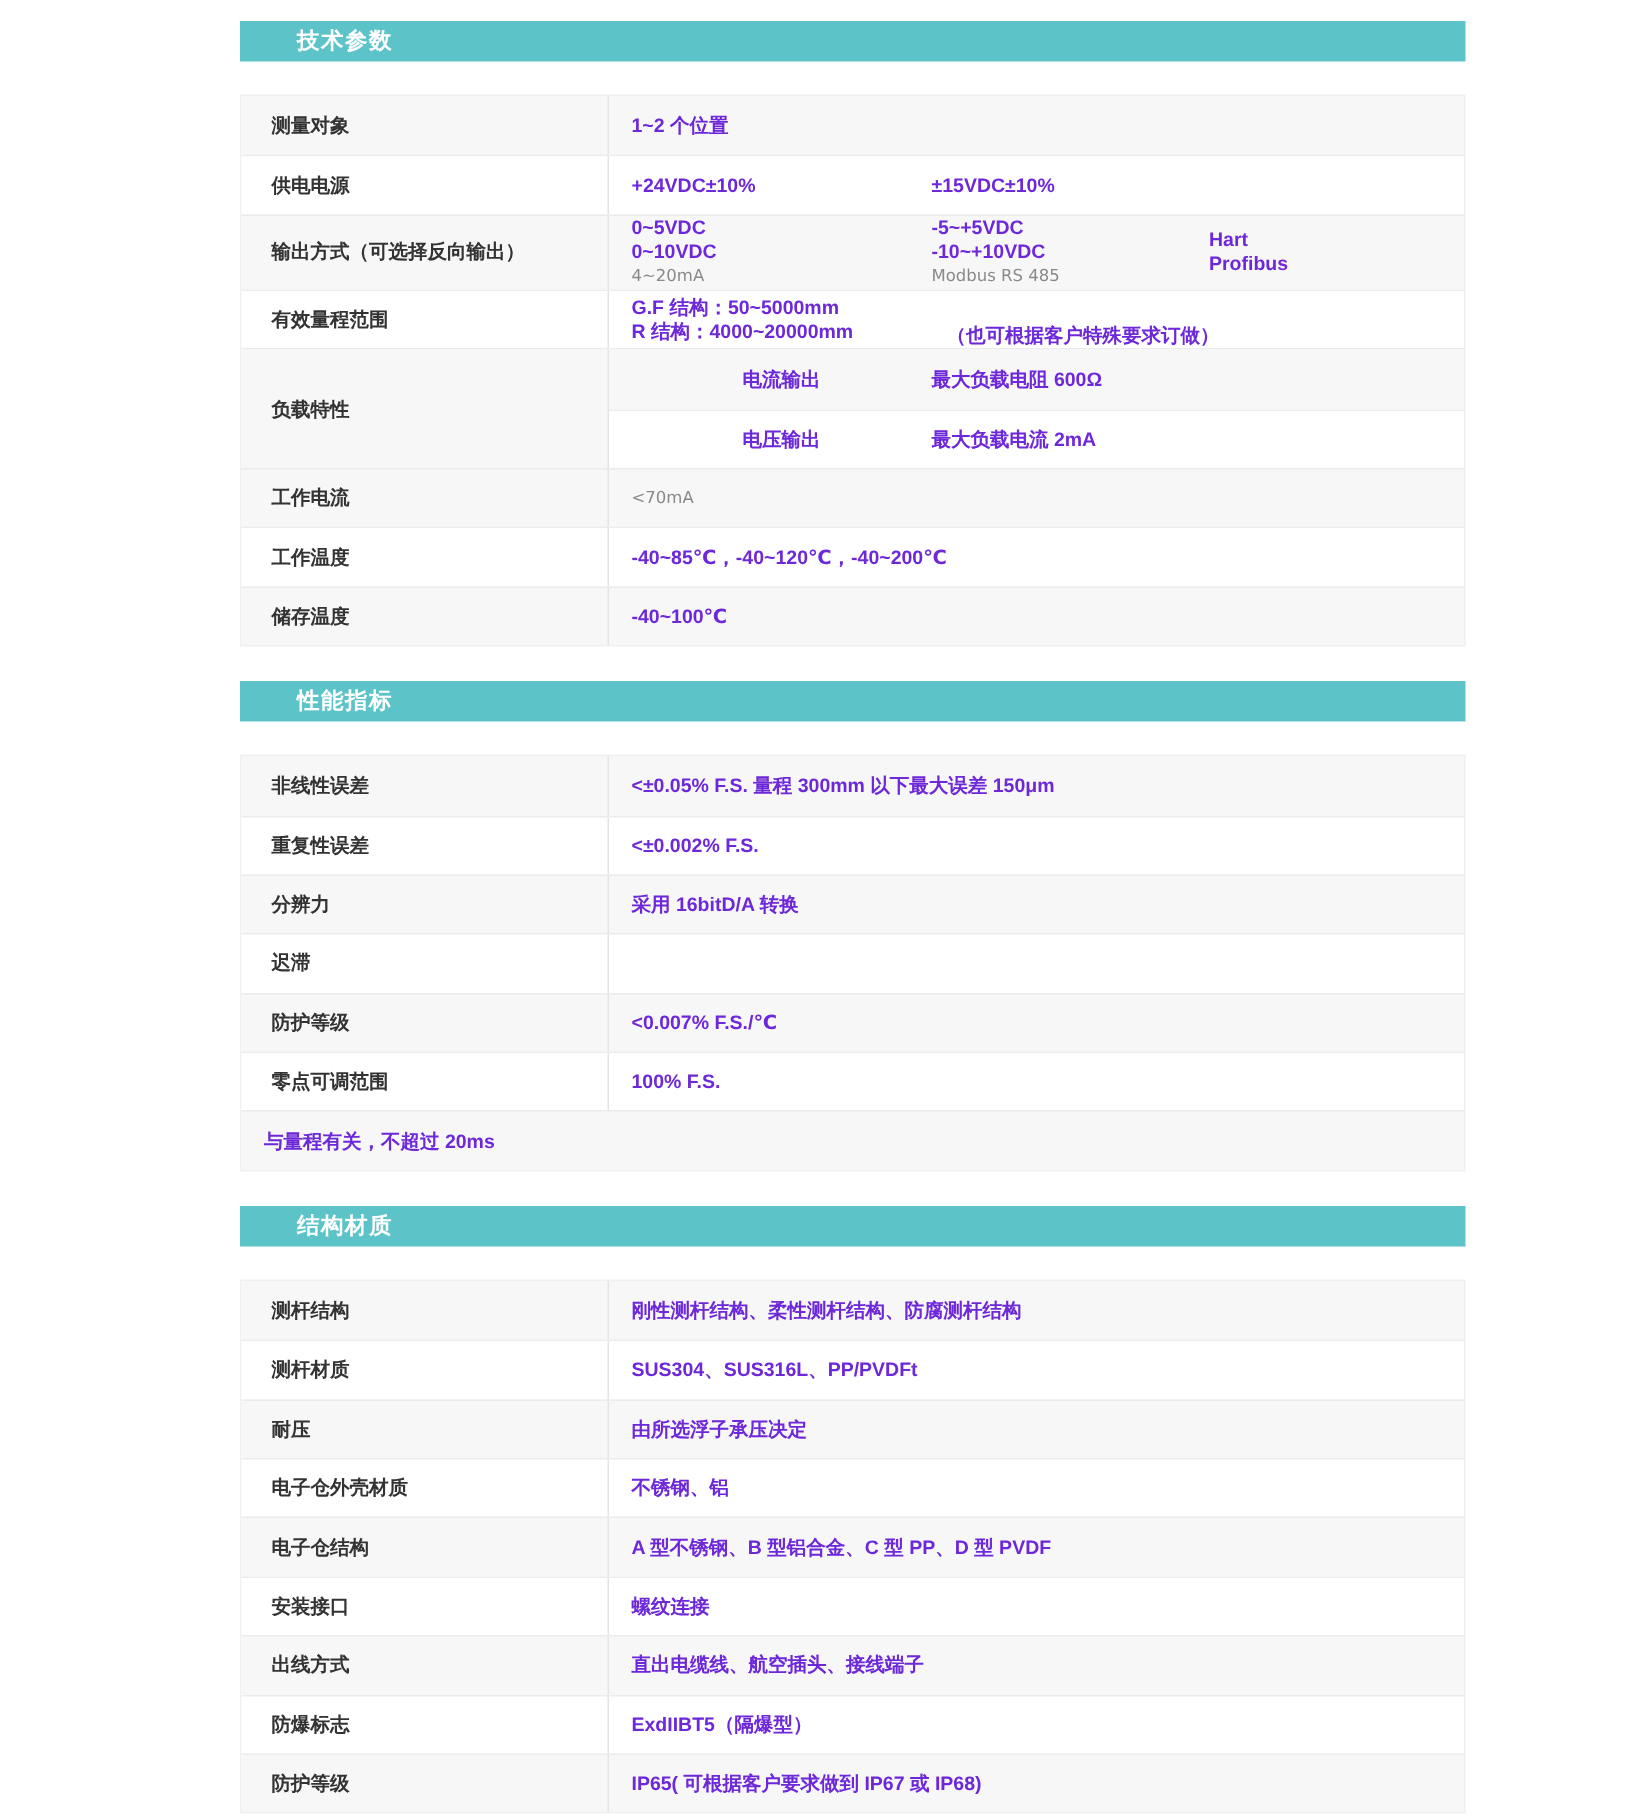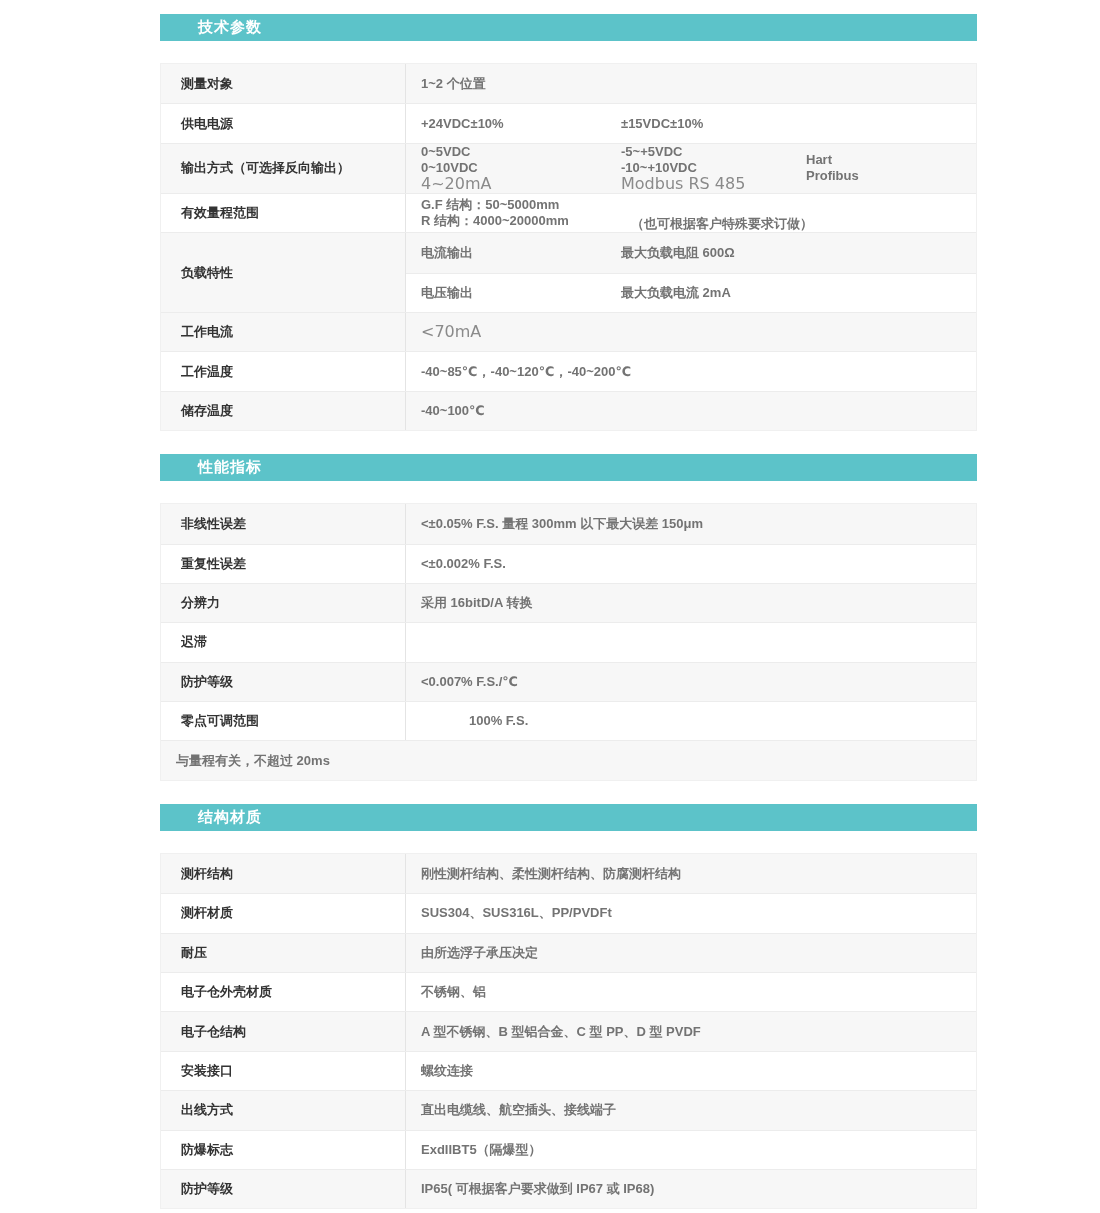--- a/index.html
+++ b/index.html
@@ -31,34 +31,34 @@
     width:245px;flex:0 0 245px;box-sizing:border-box;
     padding-left:20px;padding-right:8px;
     display:flex;align-items:center;
     font-size:13px;font-weight:bold;color:#333333;
     border-right:1px solid #e4e4e4;
   }
   .t-value{
     flex:1;display:flex;align-items:center;
     padding-left:15px;box-sizing:border-box;
   }
-  .t-subwrap{flex:1;display:flex;flex-direction:column;}
+  .t-subwrap{flex:1;display:flex;flex-direction:column;text-align:center;}
   .t-subrow{
     height:39.4px;box-sizing:border-box;flex:0 0 39.4px;
     display:flex;align-items:center;padding-left:15px;
   }
   .t-subrow.bordered{border-top:1px solid #ececec;}
   .t-col{box-sizing:border-box;}
   .line{
-    font-size:13px;font-weight:bold;color:#737373;line-height:16px;
+    font-size:13px;font-weight:bold;color:#6d28d9;line-height:16px;
     white-space:nowrap;
   }
   .line.muted{
     font-family:"DejaVu Sans",sans-serif;
-    font-weight:normal;color:#8a8a8a;font-size:16px;
+    font-weight:normal;color:#8a8a8a;font-size:11px;
   }
 </style>
 </head>
 <body>
 
 <div class="content">
   <div id="sections">
       <div class="section">
         <div class="sec-header">
           <span>技术参数</span>
@@ -194,21 +194,21 @@
             <div class="t-label">迟滞</div>
           </div>
           <div class="t-row" style="background: rgb(247, 247, 247);">
             <div class="t-label">防护等级</div>
             <div class="t-value">
               <div class="t-col">
                 <div class="line">&lt;0.007% F.S./℃</div>
               </div>
             </div>
           </div>
-          <div class="t-row" style="background: rgb(255, 255, 255); gap: 48px;">
+          <div class="t-row" style="background: rgb(255, 255, 255);">
             <div class="t-label">零点可调范围</div>
             <div class="t-value">
               <div class="t-col">
                 <div class="line">100% F.S.</div>
               </div>
             </div>
           </div>
           <div class="t-row" style="background: rgb(247, 247, 247);">
             <div class="t-value">
               <div class="t-col">

